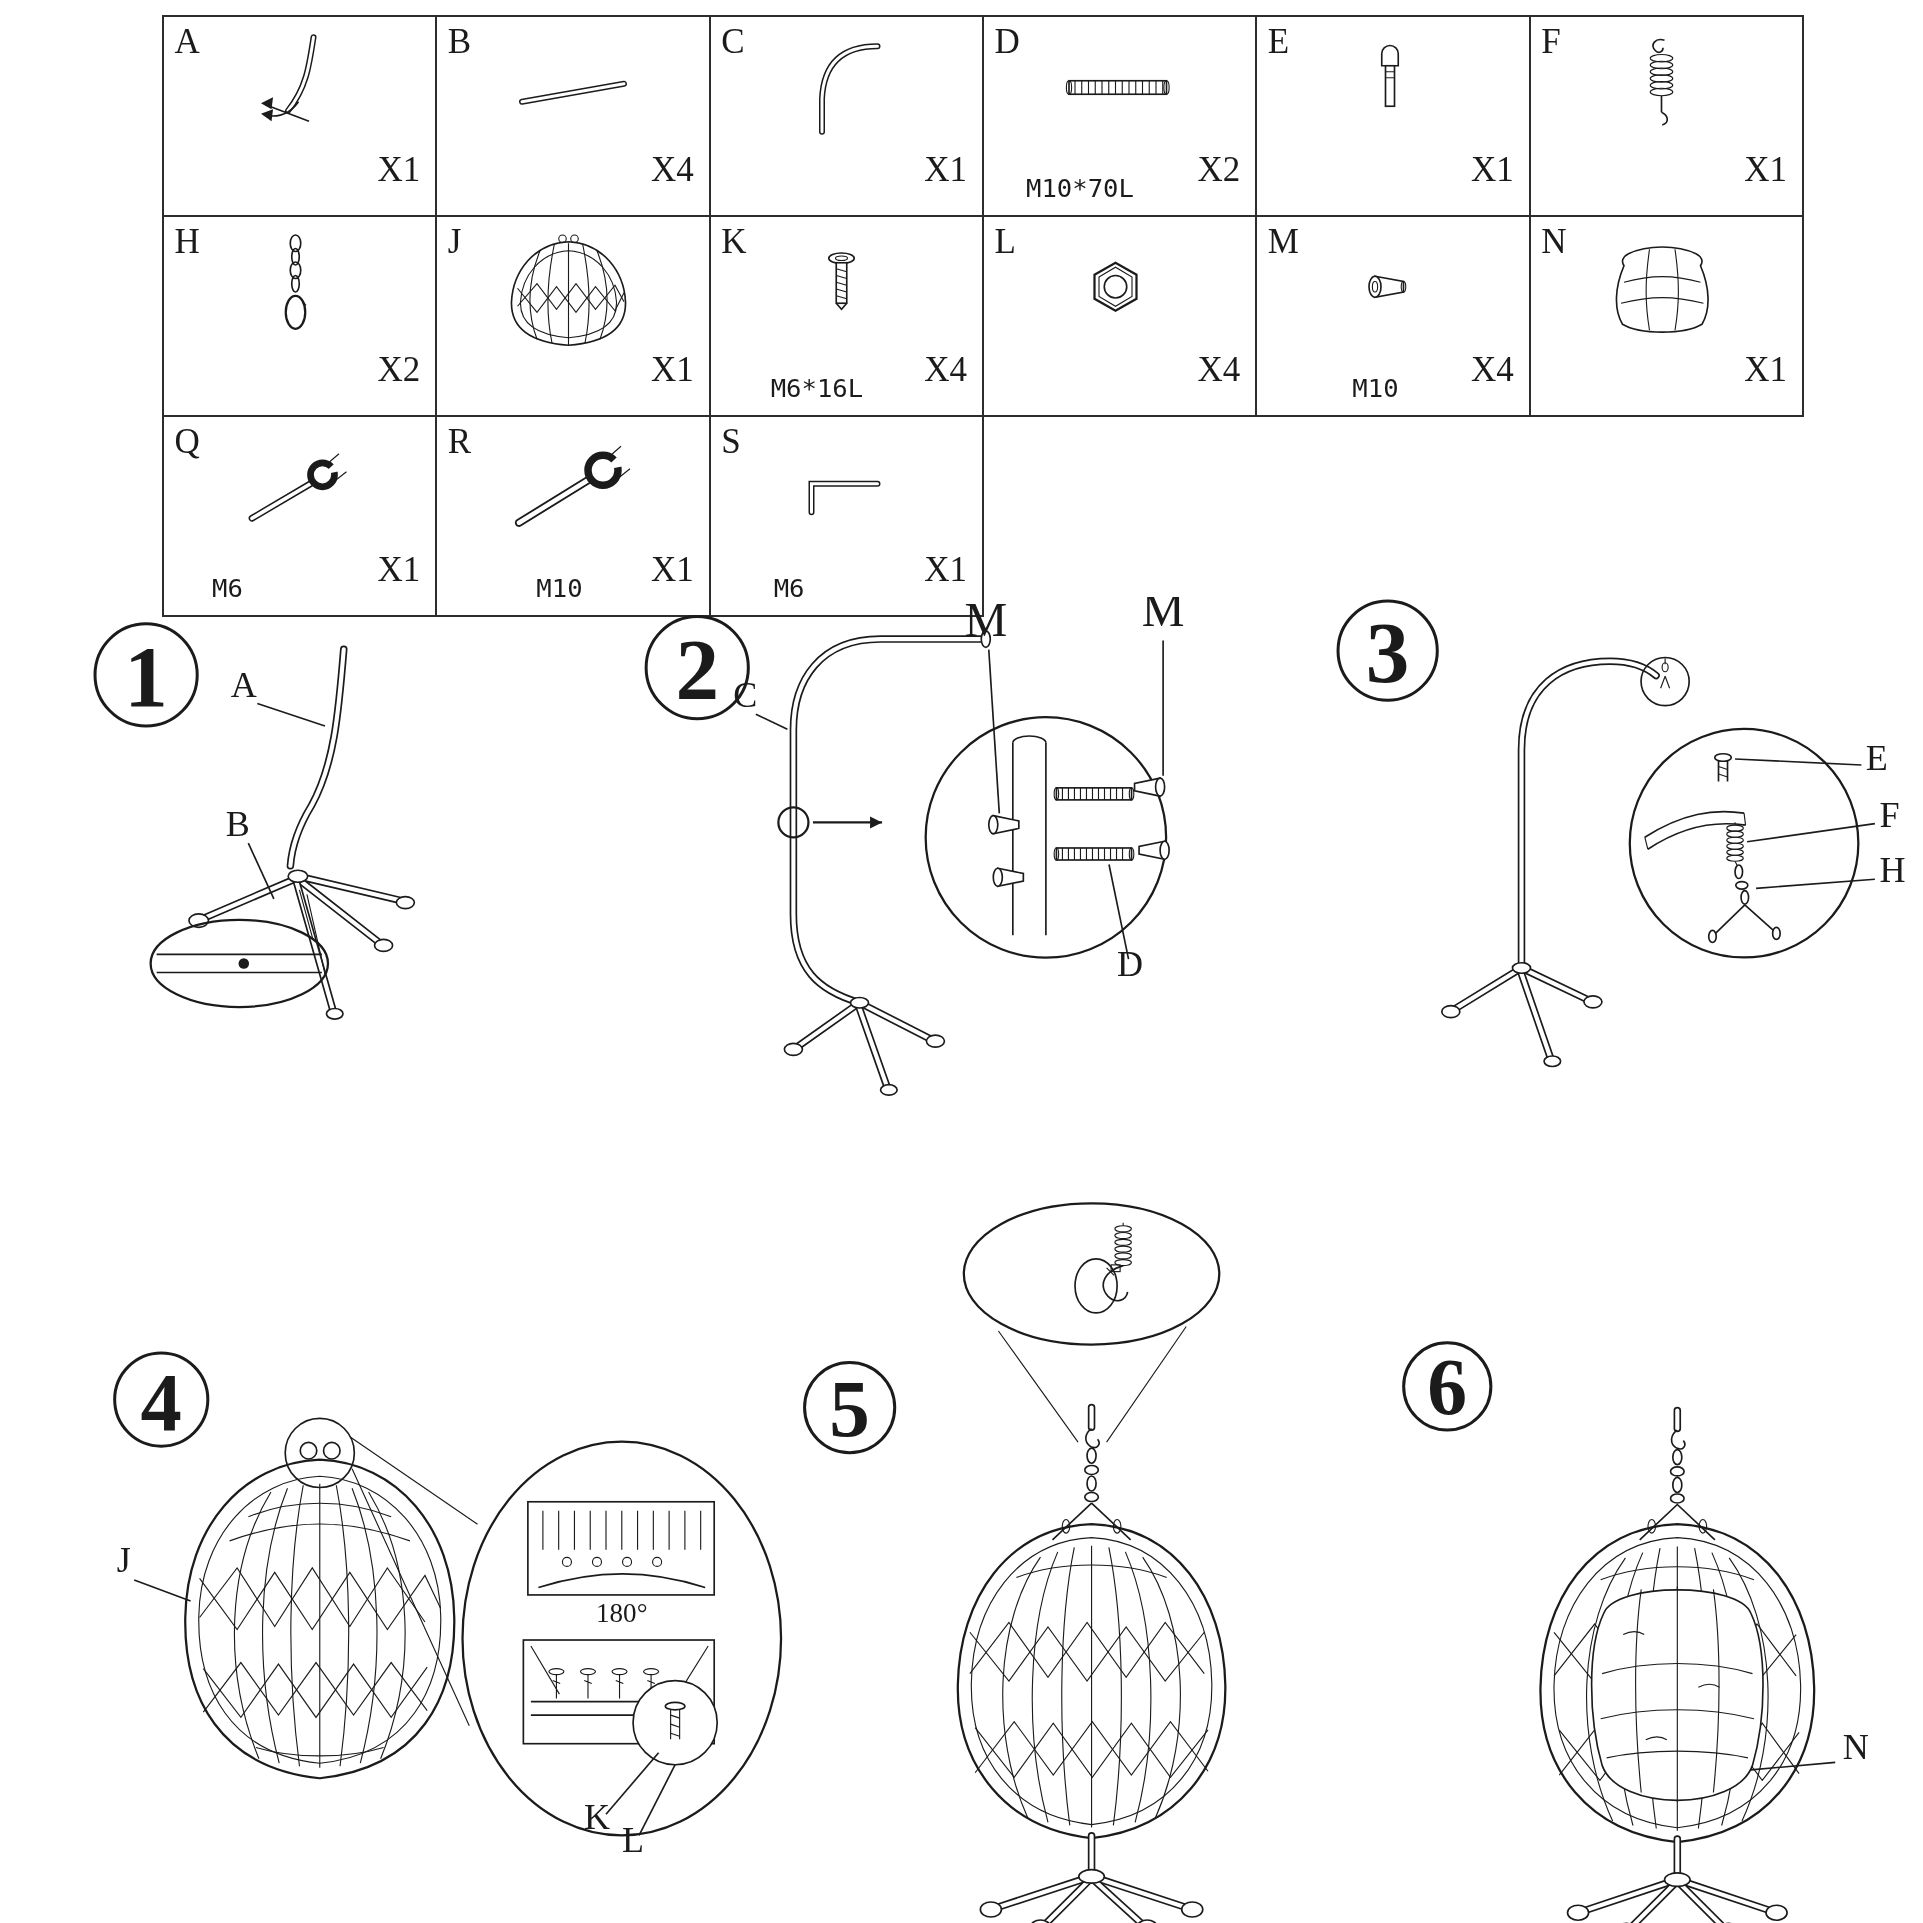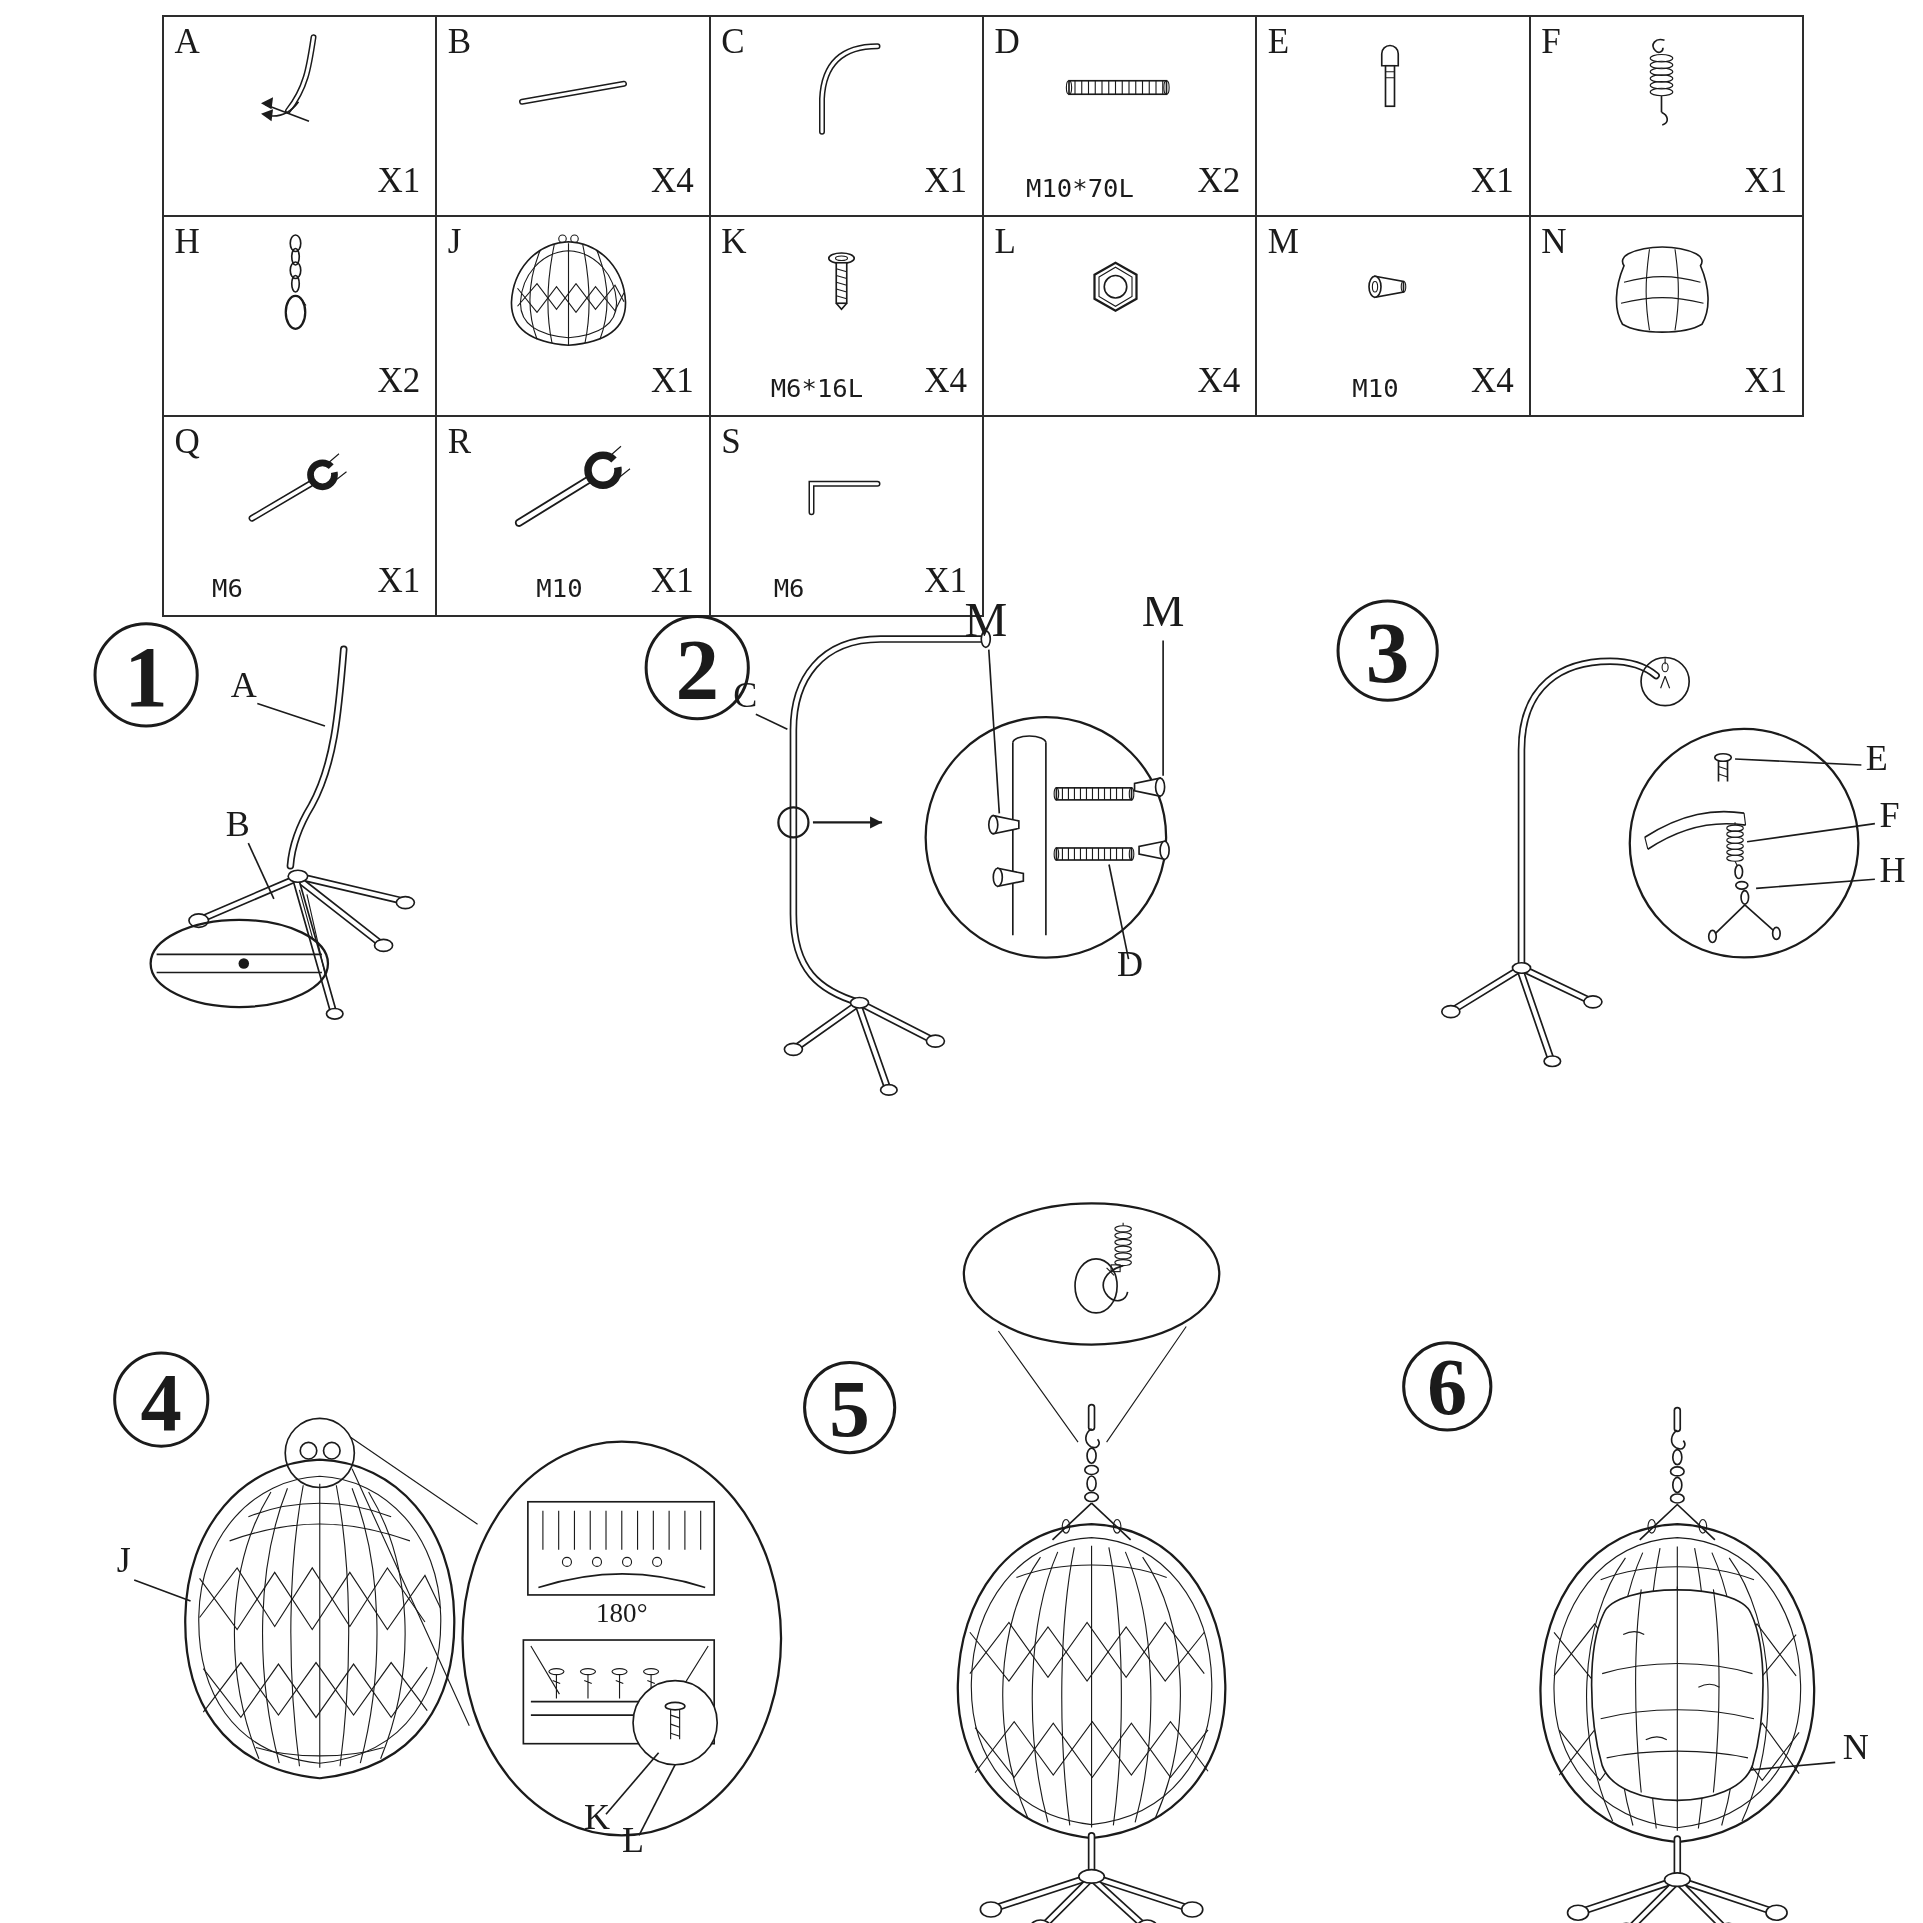--- a/index.html
+++ b/index.html
@@ -6,21 +6,21 @@
   .canvas{position:relative;width:1924px;height:1924px;background:#ffffff;
           font-family:"Liberation Serif", serif;color:#1b1b1b;overflow:hidden;}
 
   
   .ptable{position:absolute;left:162px;top:15px;width:1640px;
           display:grid;grid-template-columns:repeat(6,1fr);
           border-left:2.3px solid #2d2d2d;border-top:2.3px solid #2d2d2d;}
   .cell{position:relative;height:198px;background:#fff;
         border-right:2.3px solid #2d2d2d;border-bottom:2.3px solid #2d2d2d;}
   .cell .letter{position:absolute;top:4.5px;left:10.5px;font-size:35px;}
-  .cell .qty{position:absolute;bottom:14px;right:15px;font-size:35px;}
+  .cell .qty{position:absolute;bottom:25px;right:15px;font-size:35px;}
   .cell .spec{position:absolute;bottom:12px;font-size:25.6px;
               font-family:"DejaVu Sans Mono", monospace;text-align:right;}
   .picon{position:absolute;left:50%;top:10.5px;transform:translateX(-50%);}
 
   
   .step{position:absolute;}
   #s1{left:83px;top:601px;} #s2{left:631px;top:597px;} #s3{left:1323px;top:586px;}
   #s4{left:68px;top:1338px;} #s5{left:767px;top:1191px;} #s6{left:1375px;top:1191px;}
 
   svg{font-family:"Liberation Serif", serif;}

